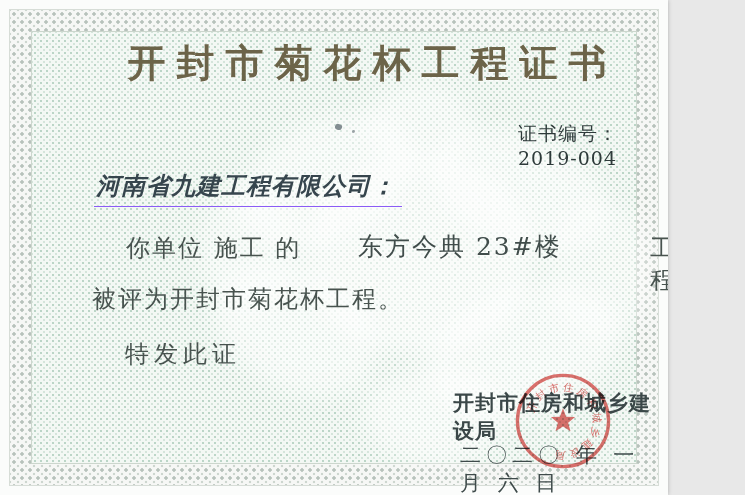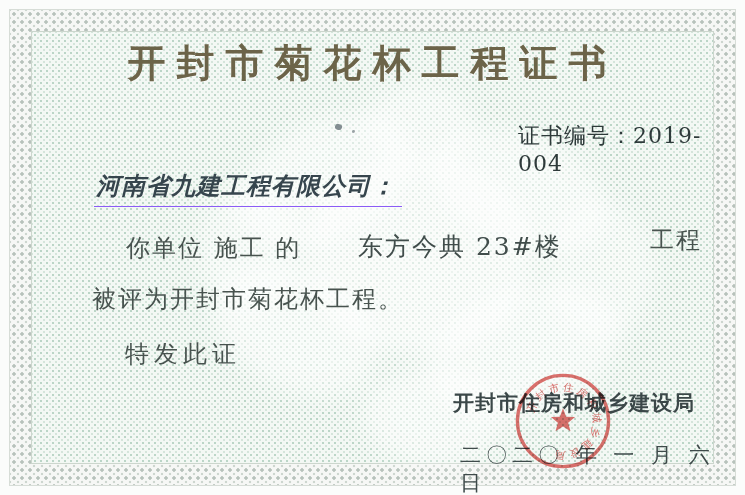--- a/index.html
+++ b/index.html
@@ -1,18 +1,18 @@
 <!DOCTYPE html>
 <html><head>
 <meta charset="utf-8">
 <style>
   html,body{margin:0;padding:0;background:#e8e8e8;}
   .certificate{
     position:relative;
-    width:745px;height:495px;
+    width:668px;height:495px;
     background:#fbfcfb;
     font-family:"DejaVu Serif","Liberation Serif",serif;
     overflow:hidden;
     box-shadow:0 0 4px rgba(0,0,0,.25);
   }
   
   .lace{
     position:absolute;inset:9px;
     background-color:#f6f7f5;
     background-image:
@@ -38,38 +38,38 @@
   .title{
     position:absolute;left:0;top:38px;width:745px;margin:0;
     text-align:center;
     font-size:38px;font-weight:bold;
     letter-spacing:11px;
     color:#6c6449;
     text-shadow:0 1px 0 rgba(255,255,255,.5);
   }
   .cert-no{
     position:absolute;left:518px;top:121px;
-    font-size:22px;color:#2e3a3a;letter-spacing:1px;
+    font-size:19px;color:#2e3a3a;letter-spacing:1px;
     font-family:"DejaVu Serif","Liberation Serif",serif;
   }
   .ink-speck{position:absolute;background:#848e92;border-radius:50% 40% 55% 45%;}
   .speck-1{left:335px;top:124px;width:7px;height:6px;transform:rotate(20deg);}
   .speck-2{left:352px;top:130px;width:3px;height:3px;opacity:.8;}
   .recipient{
     position:absolute;left:94px;top:170px;
     font-size:24px;font-weight:bold;font-style:italic;
     color:#36454d;
     padding:0 6px 4px 2px;
     border-bottom:1px solid #8b5cf6;
     letter-spacing:1px;
   }
   .body-line{position:absolute;font-size:24px;color:#48534f;letter-spacing:2px;}
   .line1-intro{left:126px;top:232px;}
   .project{left:358px;top:230px;font-size:25px;color:#414d4b;}
-  .line1-suffix{left:650px;top:224px;text-align:center;}
+  .line1-suffix{left:650px;top:232px;text-align:center;}
   .line2{left:92px;top:283px;}
   .issued{left:125px;top:338px;letter-spacing:5px;}
   .issuer{
     position:absolute;left:453px;top:389px;
     font-size:21px;font-weight:bold;color:#3b4748;letter-spacing:1px;
   }
   .date{
     position:absolute;left:460px;top:441px;
     font-size:21px;color:#3e4a4a;letter-spacing:5px;
   }

